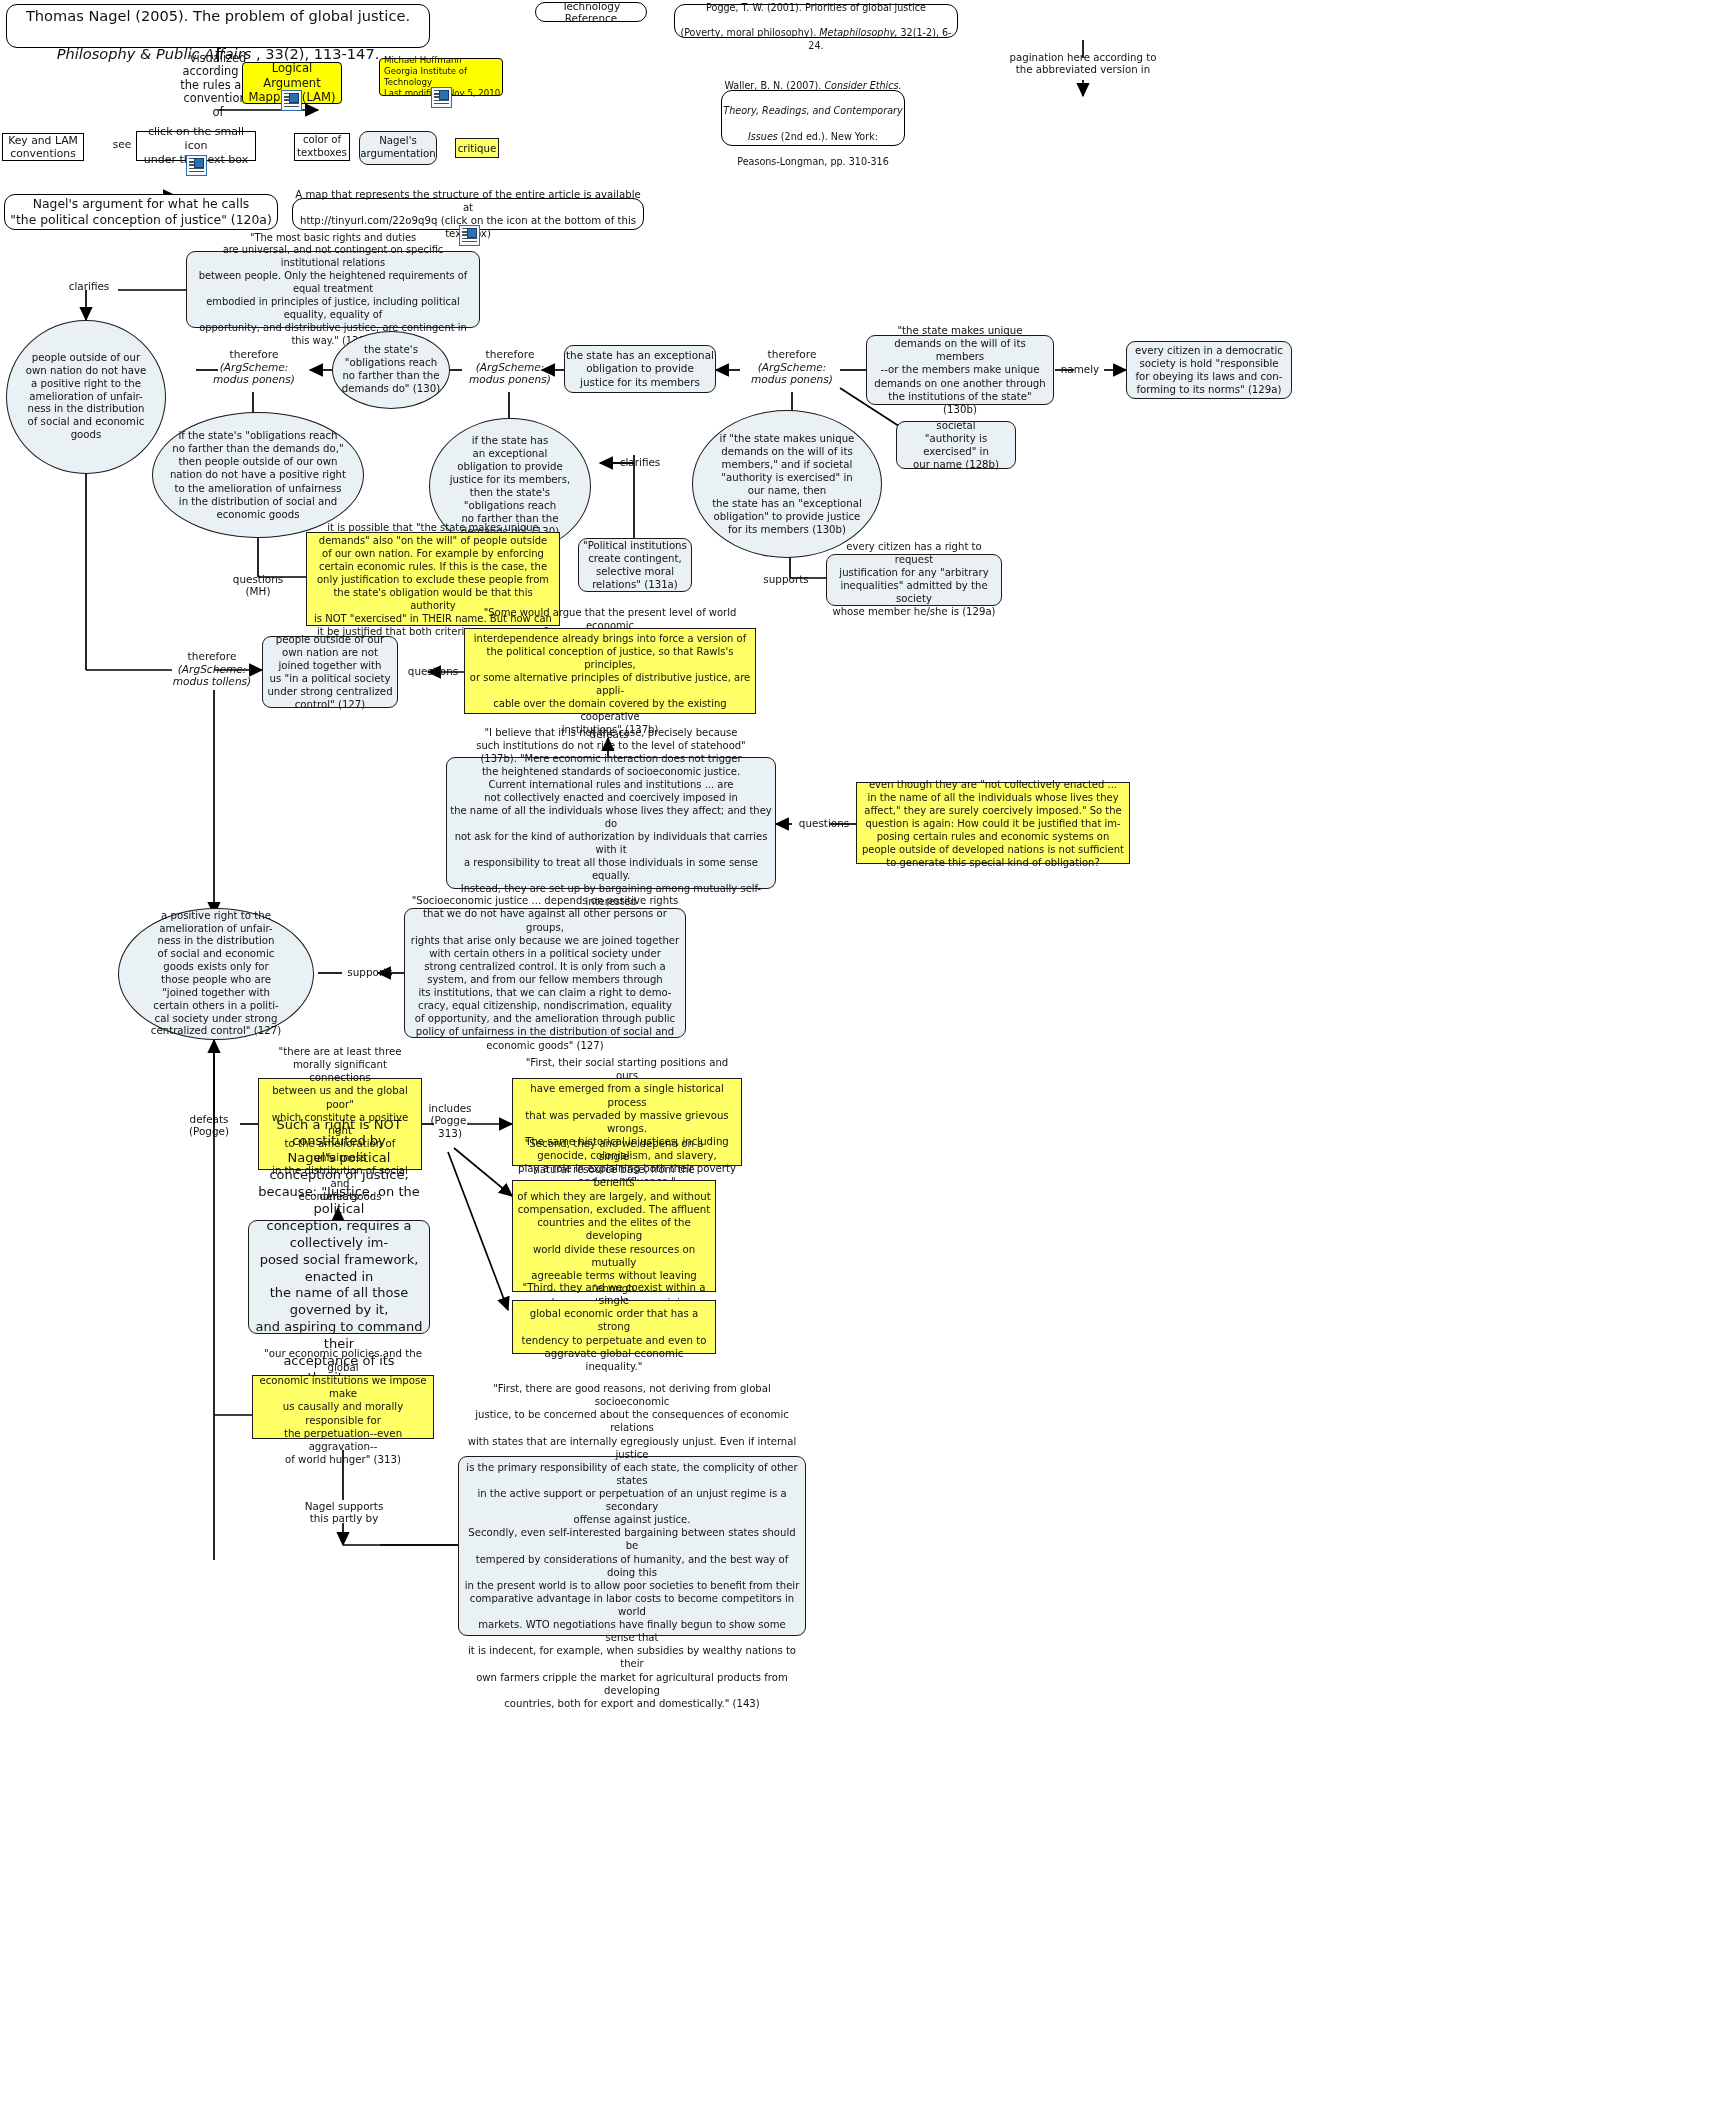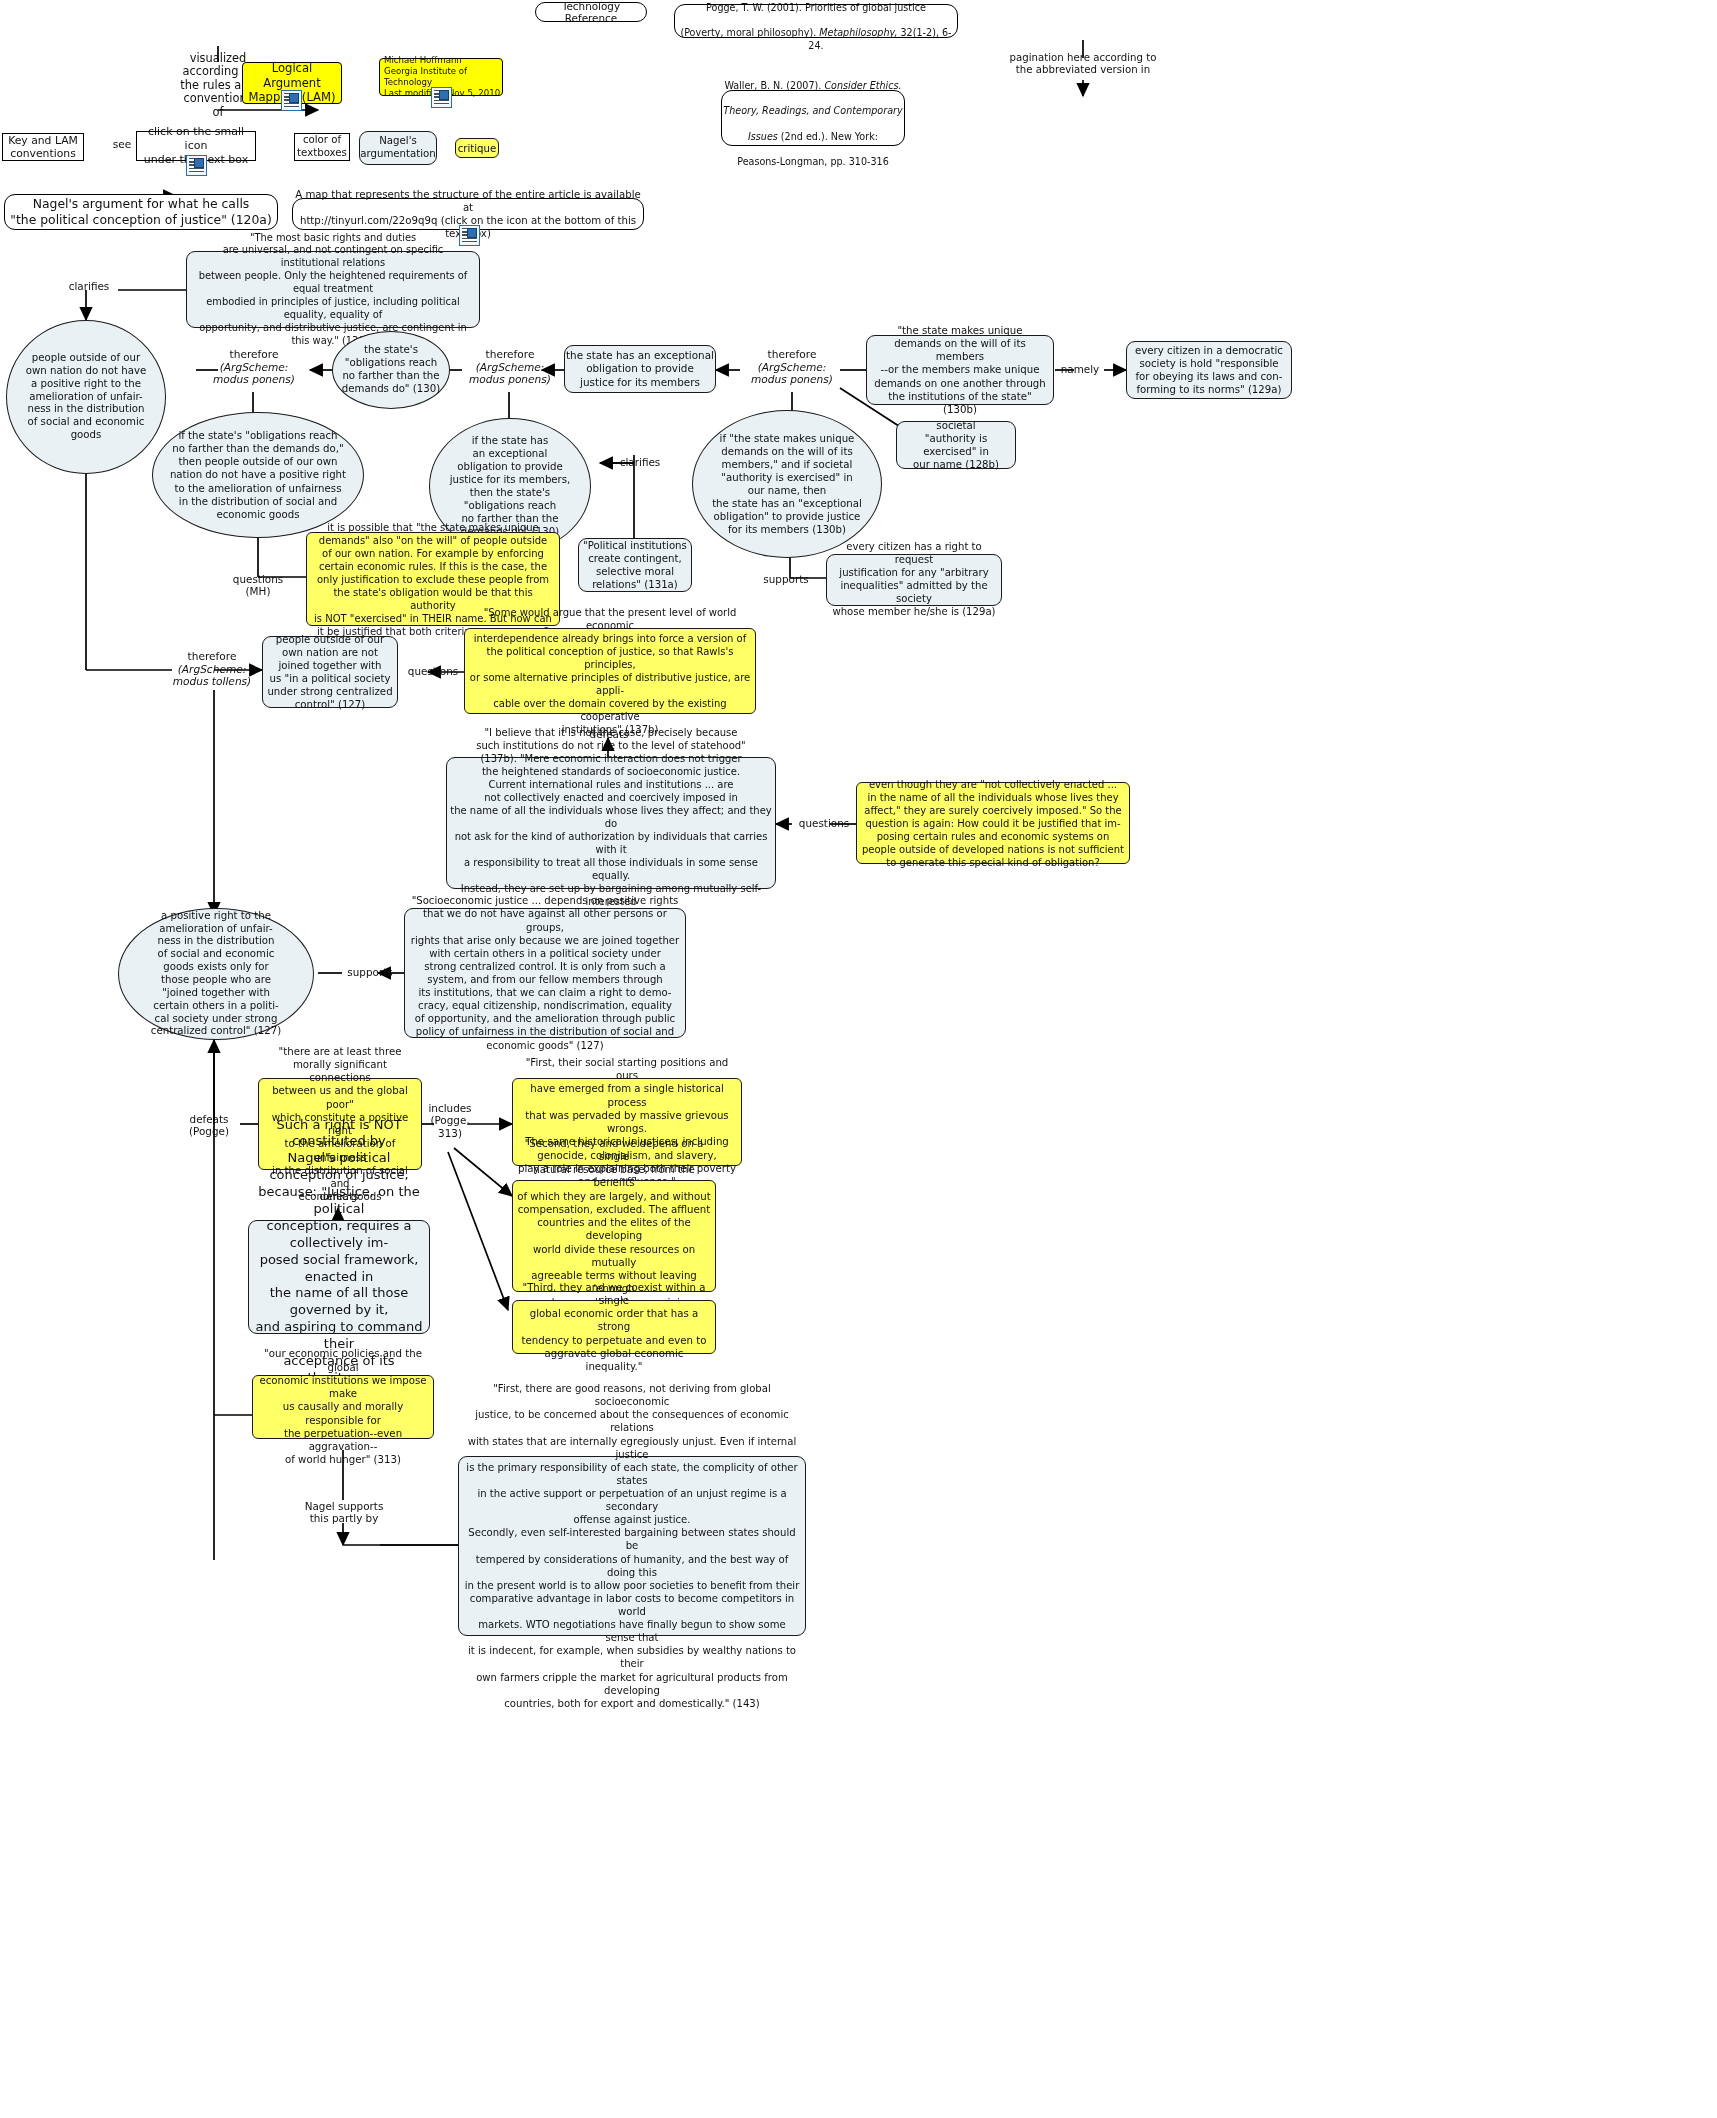--- a/index.html
+++ b/index.html
@@ -8,21 +8,21 @@
   svg#links{position:absolute;left:0;top:0;width:1717px;height:2118px;pointer-events:none;}
 
   .node{position:absolute;box-sizing:border-box;display:flex;align-items:center;justify-content:center;text-align:center;}
   .node .txt{display:block;width:100%;white-space:pre-line;}
 
   
   .rrect{background:#e9f1f4;border:1.6px solid #1a1a1a;border-radius:9px;}
   
   .srect{background:#ffffff;border:1.6px solid #000;border-radius:0;}
   
-  .yellow{background:#ffff66;border:1.6px solid #1a1a1a;border-radius:6px;}
+  .yellow{background:#ffff66;border:1.6px solid #1a1a1a;border-radius:0;}
   
   .ysharp{background:#ffff00;border:1.6px solid #000;border-radius:4px;}
   
   .pill{background:#ffffff;border:1.6px solid #000;border-radius:11px;}
   
   .ellipse{background:#e9f1f4;border:1.6px solid #1a1a1a;border-radius:50%;}
 
   .lbl{position:absolute;background:transparent;text-align:center;line-height:1.18;color:#111;}
   .lbl i{font-style:italic;}
 
@@ -121,20 +121,26 @@
       <path d="M252,1415 L214,1415"></path>
       <path d="M214,1560 L214,1560"></path>
 
       <path d="M343,1450 L343,1500"></path>
       <path d="M343,1523 L343,1545" marker-end="url(#ah)"></path>
       <path d="M380,1545 L458,1545"></path>
       <path d="M343,1545 L458,1545"></path>
     </g>
   </svg>
 
+  <div class="node pill" style="left:6px;top:4px;width:424px;height:44px;font-size:14.6px;line-height:1.3;">
+    <span class="txt">
+      <span>Thomas Nagel (2005). The problem of global justice.</span><br>
+      <span class="italic">Philosophy &amp; Public Affairs</span><span> , 33(2), 113-147.</span>
+    </span>
+  </div>
 
   <div class="lbl" style="left:126px;top:52px;width:184px;font-size:11.4px;white-space:pre-line;">visualized
 according to
 the rules and
 conventions
 of</div>
 
   <div class="node ysharp" style="left:242px;top:62px;width:100px;height:42px;font-size:11.6px;line-height:1.28;">
     <span class="txt">Logical
 Argument

